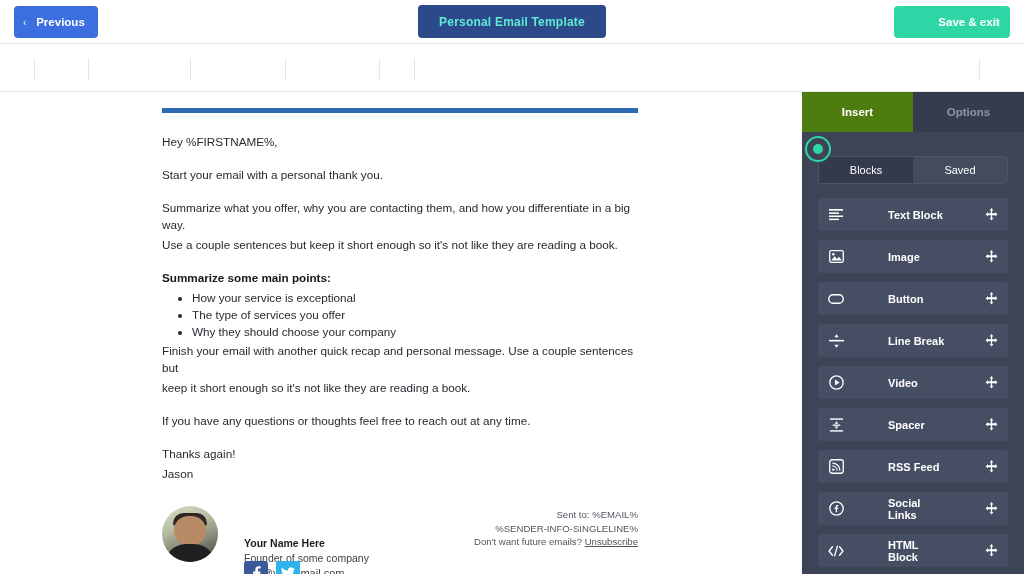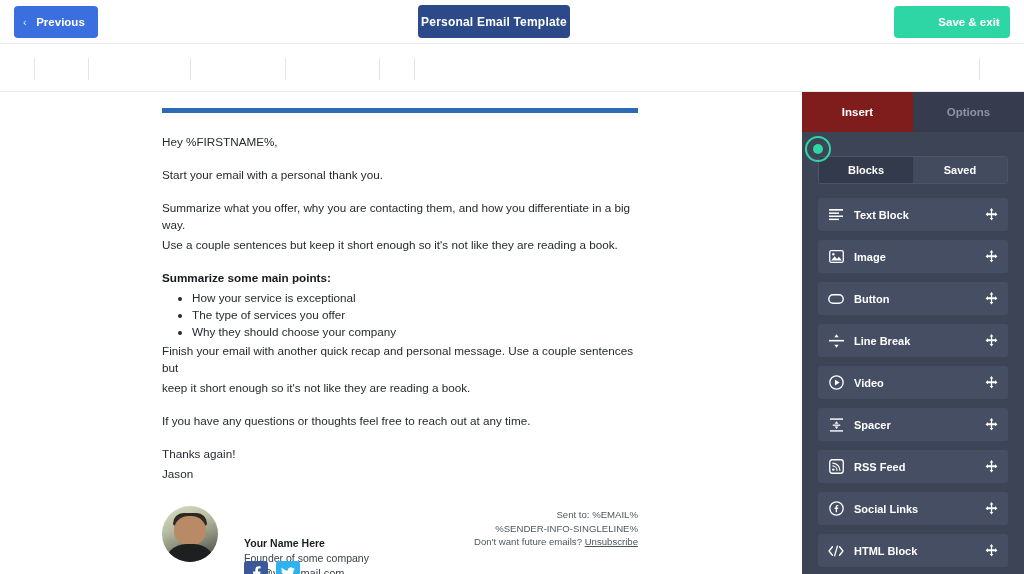--- a/index.html
+++ b/index.html
@@ -31,24 +31,24 @@
   }
   .btn-previous .chev {
     position: absolute; left: 9px; top: 50%;
     transform: translateY(-50%);
     font-size: 11px; font-weight: normal; opacity: .85;
   }
   .btn-previous .lbl { padding-left: 9px; }
 
   .title-pill {
     position: absolute; left: 418px; top: 5px;
-    width: 152px; height: 33px;
+    width: 188px; height: 33px;
     background: #2c4a8a;
     border-radius: 4px;
-    color: #ffffff;
+    color: #5eead4;
     font-size: 12px; font-weight: bold;
     display: flex; align-items: center; justify-content: center;
     cursor: pointer;
     letter-spacing: .2px;
   }
 
   .btn-save {
     position: absolute; right: 14px; top: 6px;
     width: 116px; height: 32px;
     background: #2fd6a5;
@@ -269,47 +269,48 @@
     position: absolute; left: 802px; top: 92px;
     width: 222px; height: 482px;
     background: #3d4456;
   }
   .side-tabs { display: flex; height: 40px; }
   .side-tab {
     flex: 1; display: flex; align-items: center; justify-content: center;
     font-size: 11.5px; font-weight: bold;
     cursor: pointer;
   }
-  .side-tab.active { background: #7f1d1d; color: #ffffff; }
+  .side-tab.active { background: #4d7c0f; color: #ffffff; }
   .side-tab.inactive { background: #363c4d; color: #8e94a6; }
 
   .seg {
     margin: 24px 16px 0 16px;
     height: 28px;
     display: flex;
     border-radius: 3px; overflow: hidden;
     border: 1px solid #4d real;
   }
   .seg { border: 1px solid #4d5468; }
   .seg div {
     flex: 1; display: flex; align-items: center; justify-content: center;
-    font-size: 11px; font-weight: bold; cursor: pointer;
+    font-size: 11px; font-weight: normal; cursor: pointer;
   }
   .seg .on  { background: #333a4b; color: #ffffff; }
   .seg .off { background: #434b5f; color: #ffffff; }
 
   .blocks { margin: 14px 16px 0 16px; }
   .block {
     height: 33px;
     background: #464e63;
     border-radius: 3px;
     margin-bottom: 9px;
     display: flex; align-items: center;
     padding: 0 10px;
     cursor: pointer;
+    gap: 34px;
   }
   .block .bi {
     width: 16px; height: 16px;
     display: flex; align-items: center; justify-content: center;
     color: #ffffff; flex: none;
   }
   .block .bl {
     margin-left: 10px;
     font-size: 11px; font-weight: bold; color: #ffffff;
   }

